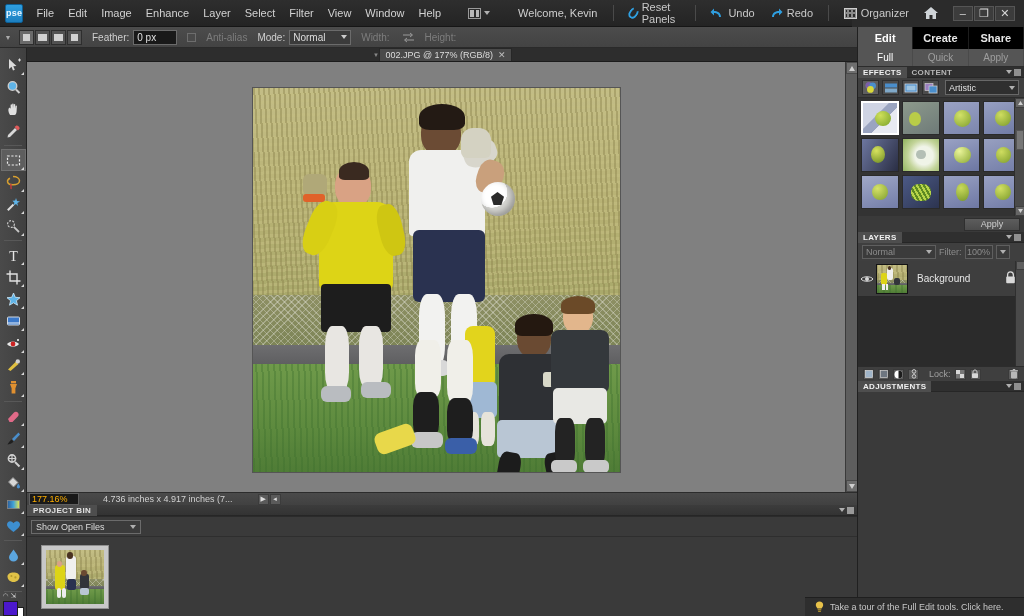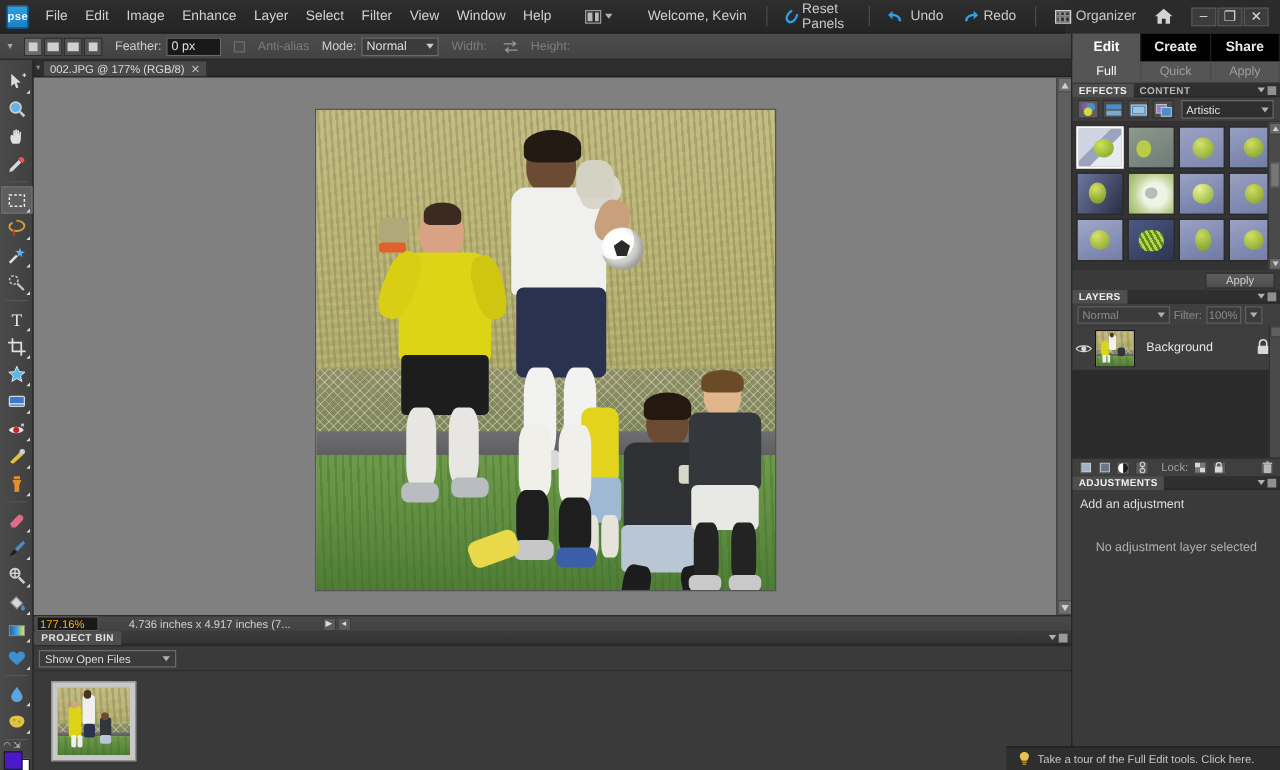--- a/index.html
+++ b/index.html
@@ -105,21 +105,21 @@
     border-left:3px solid transparent;border-bottom:3px solid #d8d8d8; }
   .tool-sep { height:1px; background:#333; margin:3px 4px; border-bottom:1px solid #585858; }
   .swatches { position:relative; width:25px; height:30px; margin:6px auto 0; }
   .sw-back { position:absolute; left:8px; top:9px; width:15px;height:15px; background:#fff; border:1px solid #1d1d1d; }
   .sw-front { position:absolute; left:2px; top:3px; width:15px;height:15px; background:#4b18cc; border:1px solid #1d1d1d; }
   .sw-mini { position:absolute; left:2px; top:-6px; font-size:7px; color:#ccc; }
 
   
   .tabstrip {
     position:absolute; left:27px; top:48px; width:830px; height:14px;
-    background:#2d2d2d; border-bottom:1px solid #1c1c1c; display:flex; align-items:flex-end;
+    background:#2d2d2d; border-bottom:1px solid #1c1c1c; display:flex; align-items:flex-end;justify-content:center;
   }
   .tabgrip { width:7px; height:12px; color:#888; font-size:6px; text-align:center; line-height:12px;}
   .doctab {
     height:13px; background:#4a4a4a; border:1px solid #272727; border-bottom:none;
     display:flex; align-items:center; gap:5px; padding:0 5px;
     font-size:9px; color:#dcdcdc; white-space:nowrap;
   }
   .tab-x { font-size:9px; color:#bdbdbd; }
 
   
@@ -973,24 +973,20 @@
       </div>
     </div>
 
     <div class="panel-tabrow">
       <div class="ptab on">ADJUSTMENTS</div>
       <div class="pmenu">
         <span class="caret-dn"></span>
         <span class="sqbtn"></span>
       </div>
     </div>
-    <div class="adjbody">
-      <div class="adj-title">Add an adjustment</div>
-      <div class="adj-empty">No adjustment layer selected</div>
-    </div>
   </div>
 
   <div class="tipbar">
     <span class="bulb">
       <svg width="9" height="12" viewBox="0 0 9 12">
           <path d="M4.5 0.6 C6.6 0.6 8.2 2.1 8.2 4 C8.2 5.6 7 6.4 6.6 7.6 L2.4 7.6 C2 6.4 0.8 5.6 0.8 4 C0.8 2.1 2.4 0.6 4.5 0.6 Z" fill="#e8c24a"></path>
           <rect x="2.7" y="8.2" width="3.6" height="1.1" fill="#b8972e"></rect>
           <rect x="3.1" y="9.8" width="2.8" height="1.1" fill="#b8972e"></rect>
         </svg>
     </span>

